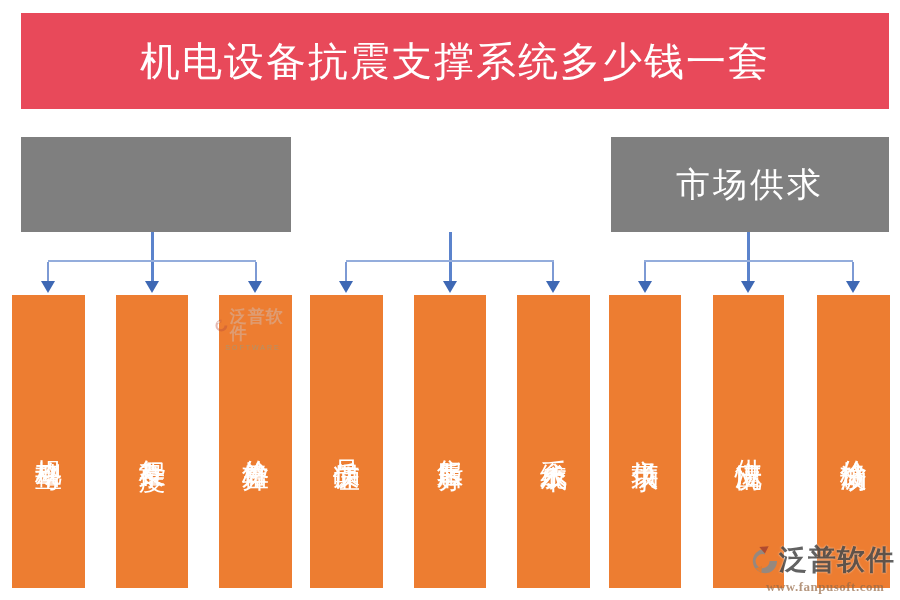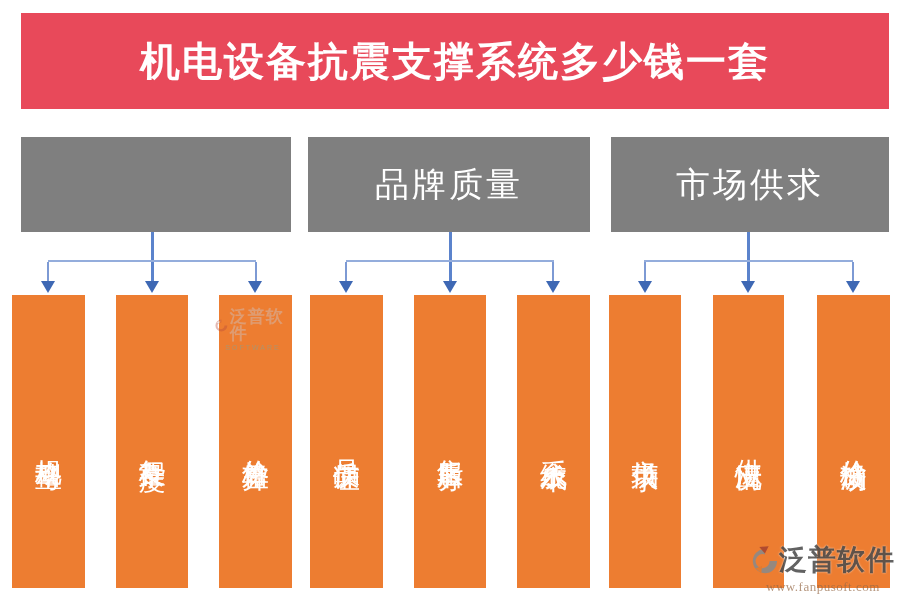--- a/index.html
+++ b/index.html
@@ -7,21 +7,21 @@
     position:relative;width:900px;height:600px;background:#ffffff;
     overflow:hidden;font-family:"Liberation Serif","DejaVu Serif",serif;
   }
   
   .banner{
     position:absolute;left:21px;top:13px;width:868px;height:96px;
     background:#e8495a;display:flex;align-items:center;justify-content:center;
   }
   .banner .title{
     color:#ffffff;font-size:40px;letter-spacing:2px;white-space:nowrap;
-    font-weight:700;
+    font-weight:400;
   }
   
   .gbox{
     position:absolute;top:137px;height:95px;background:#7f7f7f;
     display:flex;align-items:center;justify-content:center;
   }
   .gbox .glabel{
     position:relative;z-index:2;color:#ffffff;font-size:34px;
     letter-spacing:3px;white-space:nowrap;font-weight:500;
   }
@@ -55,21 +55,21 @@
   .wm-faint .brand{font-size:17px;color:#c7cfdd;letter-spacing:1px;font-weight:700;}
   .wm-faint .sub{font-size:7px;color:#4fb4c4;letter-spacing:2px;margin-top:2px;font-family:"Liberation Sans",sans-serif;}
   
   .wm-bottom{position:absolute;left:750px;top:546px;width:146px;opacity:.88;line-height:1;}
   .wm-bottom .row{display:flex;align-items:flex-start;gap:1px;}
   .wm-bottom .brand{
     font-size:28px;font-weight:700;color:#4d4d4d;letter-spacing:1px;white-space:nowrap;
     text-shadow:0 0 2px rgba(255,255,255,.85);
   }
   .wm-bottom .url{
-    font-size:13px;font-weight:400;color:rgba(150,105,70,.8);letter-spacing:.5px;
+    font-size:13px;font-weight:700;color:rgba(150,105,70,.8);letter-spacing:.5px;
     margin:2px 0 0 16px;white-space:nowrap;font-family:"Liberation Serif",serif;
   }
 </style>
 </head>
 <body>
 
 <div id="canvas">
 
   <div class="banner">
     <div class="title">机电设备抗震支撑系统多少钱一套</div>
@@ -80,23 +80,20 @@
     <div class="wm-faint">
       <div class="row">
         <svg width="15" height="15" viewBox="0 0 30 30">
           <path d="M15 1 A14 14 0 1 0 29 15 L22 15 A8 8 0 1 1 15 8 Z" fill="#b84a3a"></path>
           <path d="M4 8 L13 3 L11 10 Z" fill="#d9d9d9"></path>
         </svg>
         <span class="brand">泛普软件</span>
       </div>
       <div class="sub">SOFTWARE</div>
     </div>
-  </div>
-  <div class="gbox" id="gbox2">
-    <div class="glabel">品牌质量</div>
   </div>
   <div class="gbox" id="gbox3">
     <div class="glabel">市场供求</div>
   </div>
 
   <div class="vstem" style="left:151px;height:49px;"></div>
   <div class="hline" style="left:48px;width:208px;"></div>
   <div class="vdrop" style="left:47px;"></div>
   <div class="vdrop" style="left:255px;"></div>
   <div class="arrow" style="left:41px;"></div>

